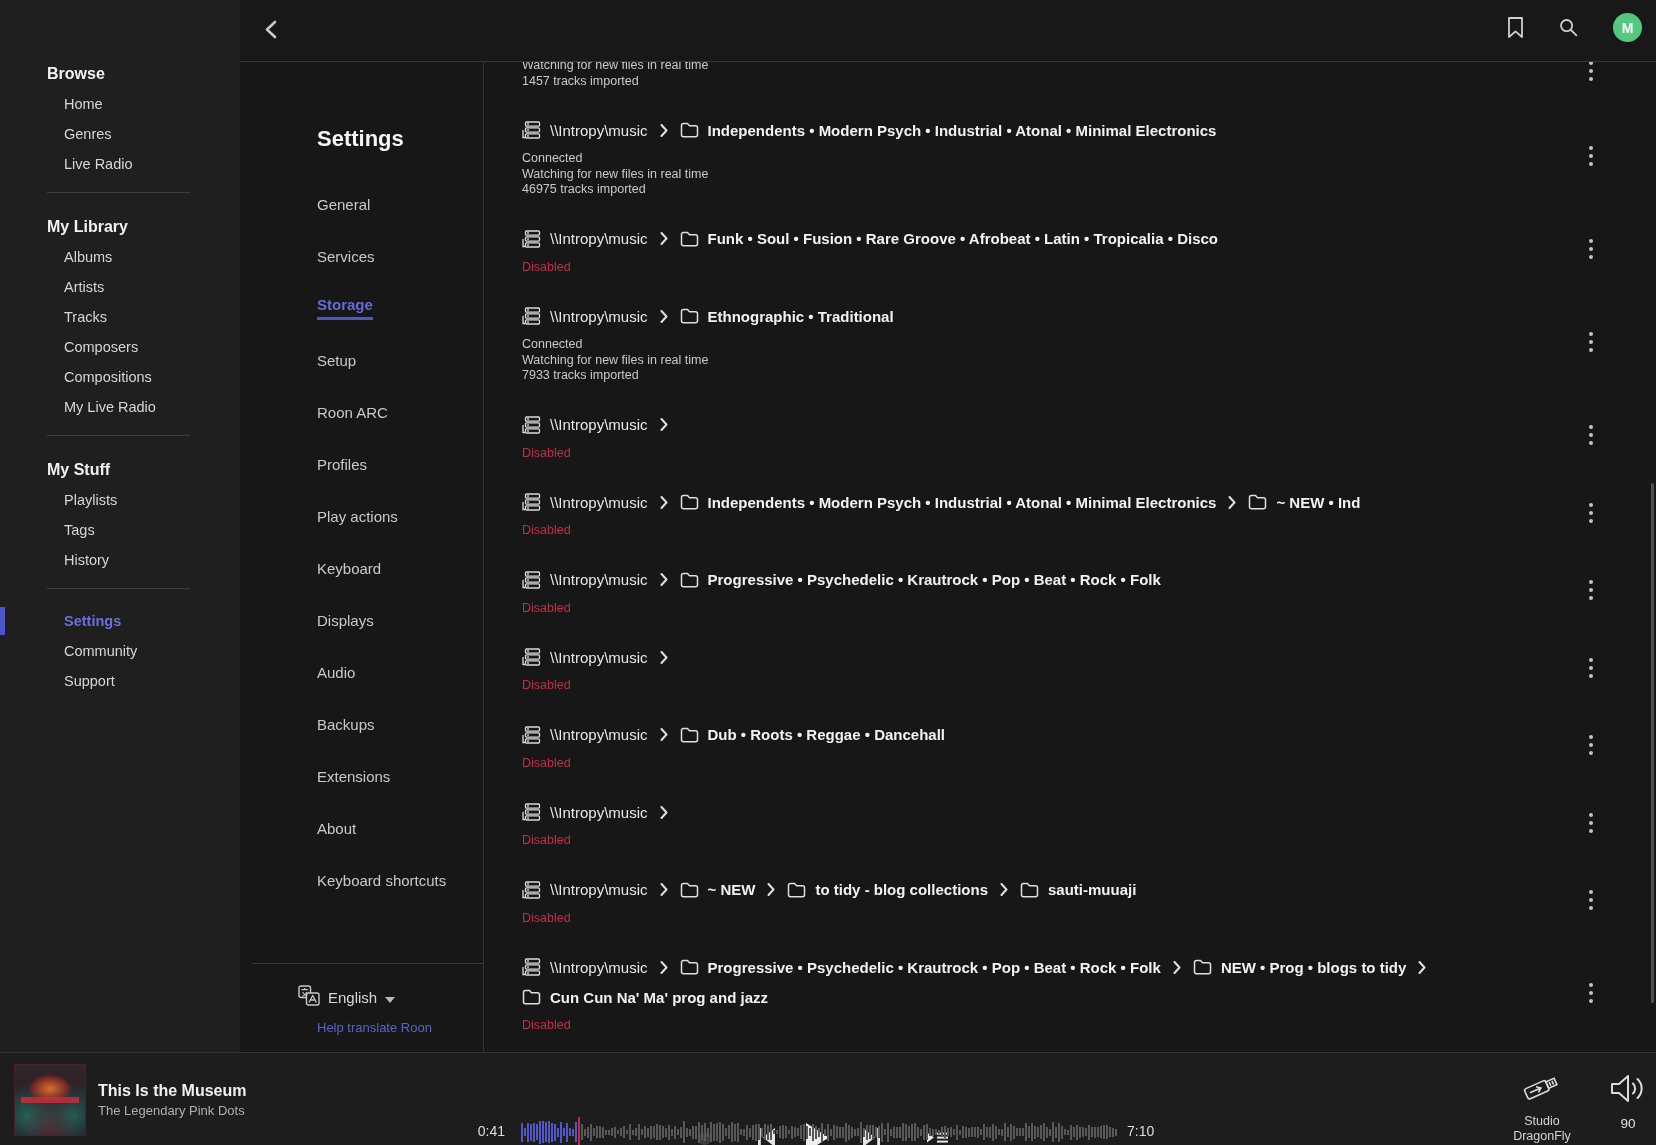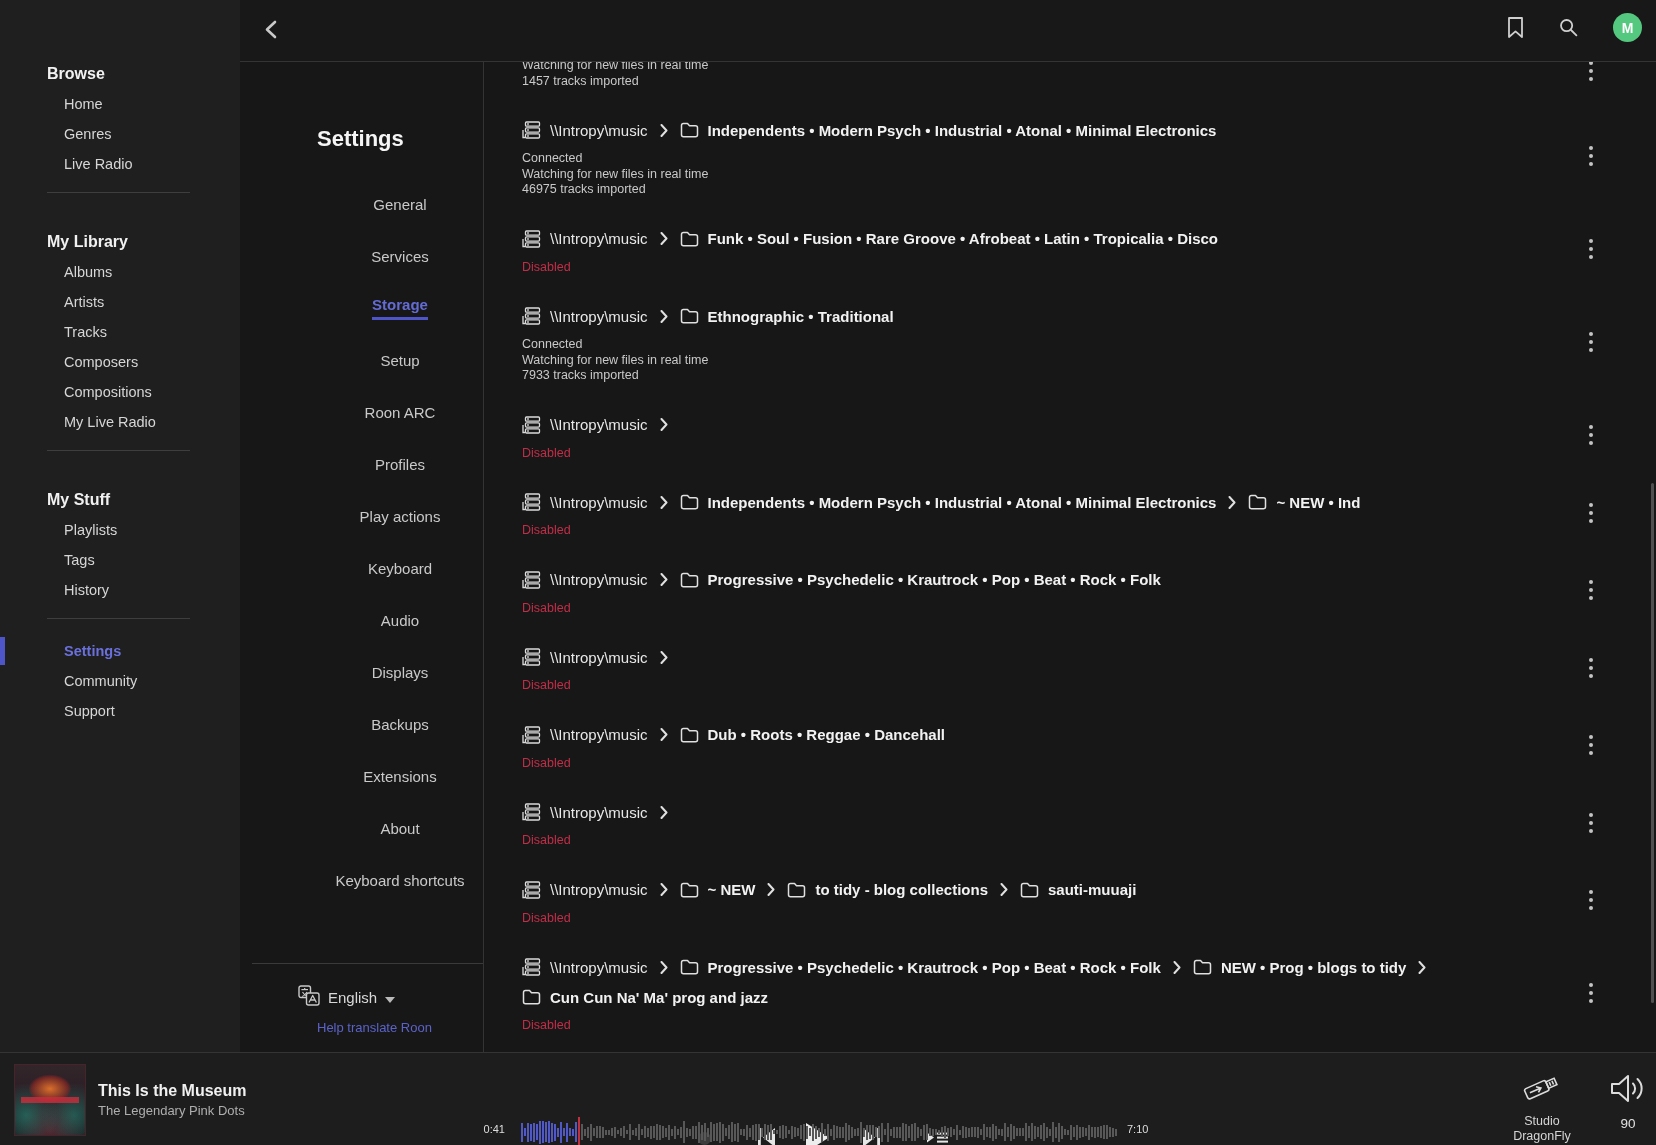--- a/index.html
+++ b/index.html
@@ -4,21 +4,21 @@
 <style>
   html,body{margin:0;padding:0;background:#111;}
   #app{position:relative;width:1656px;height:1145px;background:#161616;overflow:hidden;
        font-family:"Liberation Sans",sans-serif;color:#e4e4e4;}
 
   
   .sidebar{position:absolute;left:0;top:0;width:240px;height:1052px;background:#1f1f1f;overflow:hidden;}
   .logo{margin:10px 0 0 45px;font-family:"DejaVu Sans",sans-serif;font-weight:300;
         font-size:37px;letter-spacing:1px;color:#fcfcfc;line-height:44px;}
   .side-nav{margin-top:59px;}
-  .side-header{height:30px;line-height:30px;padding-left:47px;margin-top:17px;
+  .side-header{height:30px;line-height:30px;padding-left:47px;margin-top:2px;
                font-size:16px;font-weight:700;color:#f1f1f1;}
   .side-item{position:relative;height:30px;line-height:30px;padding-left:64px;
              font-size:14.5px;color:#d6d6d6;cursor:pointer;}
   .side-item.active{color:#6a71dc;font-weight:700;}
   .side-item.active::before{content:"";position:absolute;left:0;top:1px;width:5px;height:28px;background:#4d55c9;}
   .side-divider{border-top:1px solid #3e3e3e;margin:13px 50px 0 47px;}
   .side-gap{height:17px;}
 
   
   .topbar{position:absolute;left:240px;top:0;width:1416px;height:61px;background:#181818;
@@ -28,21 +28,21 @@
   .icon-btn{cursor:pointer;display:flex;align-items:center;justify-content:center;}
   .avatar{width:29px;height:29px;border-radius:50%;display:flex;align-items:center;justify-content:center;
           font-size:14px;font-weight:700;color:#fff;cursor:pointer;}
 
   
   .settings-col{position:absolute;left:240px;top:62px;width:244px;height:990px;background:#171717;
                 border-right:1px solid #343434;box-sizing:border-box;}
   .settings-title{margin:64px 0 0 77px;font-size:22px;font-weight:700;color:#f5f5f5;line-height:26px;}
   .settings-menu{margin-top:26px;}
   .smenu-item{height:52px;display:flex;align-items:center;padding-left:77px;
-              font-size:15px;color:#c9c9c9;cursor:pointer;justify-content:center;}
+              font-size:15px;color:#c9c9c9;cursor:pointer;}
   .smenu-item span{display:inline-block;}
   .smenu-item.active span{color:#646cd4;font-weight:700;border-bottom:3px solid #4d55c9;padding-bottom:4px;}
   .settings-divider{border-top:1px solid #3a3a3a;margin:57px 0 0 12px;}
   .lang-row{margin:20px 0 0 58px;height:26px;display:flex;align-items:center;gap:8px;
             font-size:15px;color:#d8d8d8;cursor:pointer;}
   .translate-link{margin:10px 0 0 77px;font-size:13px;color:#5b63c9;cursor:pointer;}
 
   
   .content{position:absolute;left:485px;top:62px;width:1171px;height:990px;background:#171717;
            overflow:hidden;box-sizing:border-box;padding-left:37px;}
@@ -71,21 +71,21 @@
       radial-gradient(circle at 16% 72%, rgba(35,150,130,.55), rgba(0,0,0,0) 42%),
       radial-gradient(circle at 84% 72%, rgba(35,150,130,.5), rgba(0,0,0,0) 42%),
       radial-gradient(circle at 50% 95%, rgba(150,40,60,.45), rgba(0,0,0,0) 45%),
       linear-gradient(180deg,#32262b 0%,#2a1e24 45%,#1b181d 100%);
     cursor:pointer;}
   .albumart::after{content:"";position:absolute;left:8%;right:8%;top:46%;height:6px;background:rgba(205,45,60,.8);}
   .track-title{position:absolute;left:98px;top:28px;font-size:16px;font-weight:700;color:#f0f0f0;line-height:19px;}
   .track-artist{position:absolute;left:98px;top:50px;font-size:13px;color:#aeaeae;line-height:16px;}
   .ctrl{position:absolute;cursor:pointer;display:flex;align-items:center;justify-content:center;}
   .radio-dot{left:698px;top:79px;width:13px;height:13px;border-radius:50%;background:#3c3c3c;}
-  .time{position:absolute;font-size:11px;color:#dedede;}
+  .time{position:absolute;font-size:14px;color:#dedede;}
   .waveform{position:absolute;left:521px;top:66px;width:597px;height:26px;display:flex;align-items:center;cursor:pointer;}
   .waveform i{width:2px;margin-right:1px;background:#585858;flex:none;}
   .waveform i.played{background:#4f58c4;}
   .playhead{position:absolute;top:-2px;width:2px;height:30px;background:#c2303e;}
   .zone{position:absolute;left:1500px;top:18px;width:84px;text-align:center;cursor:pointer;}
   .zone-label{position:absolute;left:1500px;top:61px;width:84px;text-align:center;
               font-size:12.5px;line-height:15px;color:#d5d5d5;}
   .vol{position:absolute;left:1608px;top:20px;width:40px;text-align:center;cursor:pointer;}
   .vol-label{position:absolute;left:1608px;top:63px;width:40px;text-align:center;font-size:13.5px;color:#e0e0e0;}
 </style>
@@ -166,24 +166,24 @@
         <div class="smenu-item">
           <span>Profiles</span>
         </div>
         <div class="smenu-item">
           <span>Play actions</span>
         </div>
         <div class="smenu-item">
           <span>Keyboard</span>
         </div>
         <div class="smenu-item">
+          <span>Displays</span>
+        </div>
+        <div class="smenu-item">
           <span>Audio</span>
-        </div>
-        <div class="smenu-item">
-          <span>Displays</span>
         </div>
         <div class="smenu-item">
           <span>Backups</span>
         </div>
         <div class="smenu-item">
           <span>Extensions</span>
         </div>
         <div class="smenu-item">
           <span>About</span>
         </div>

